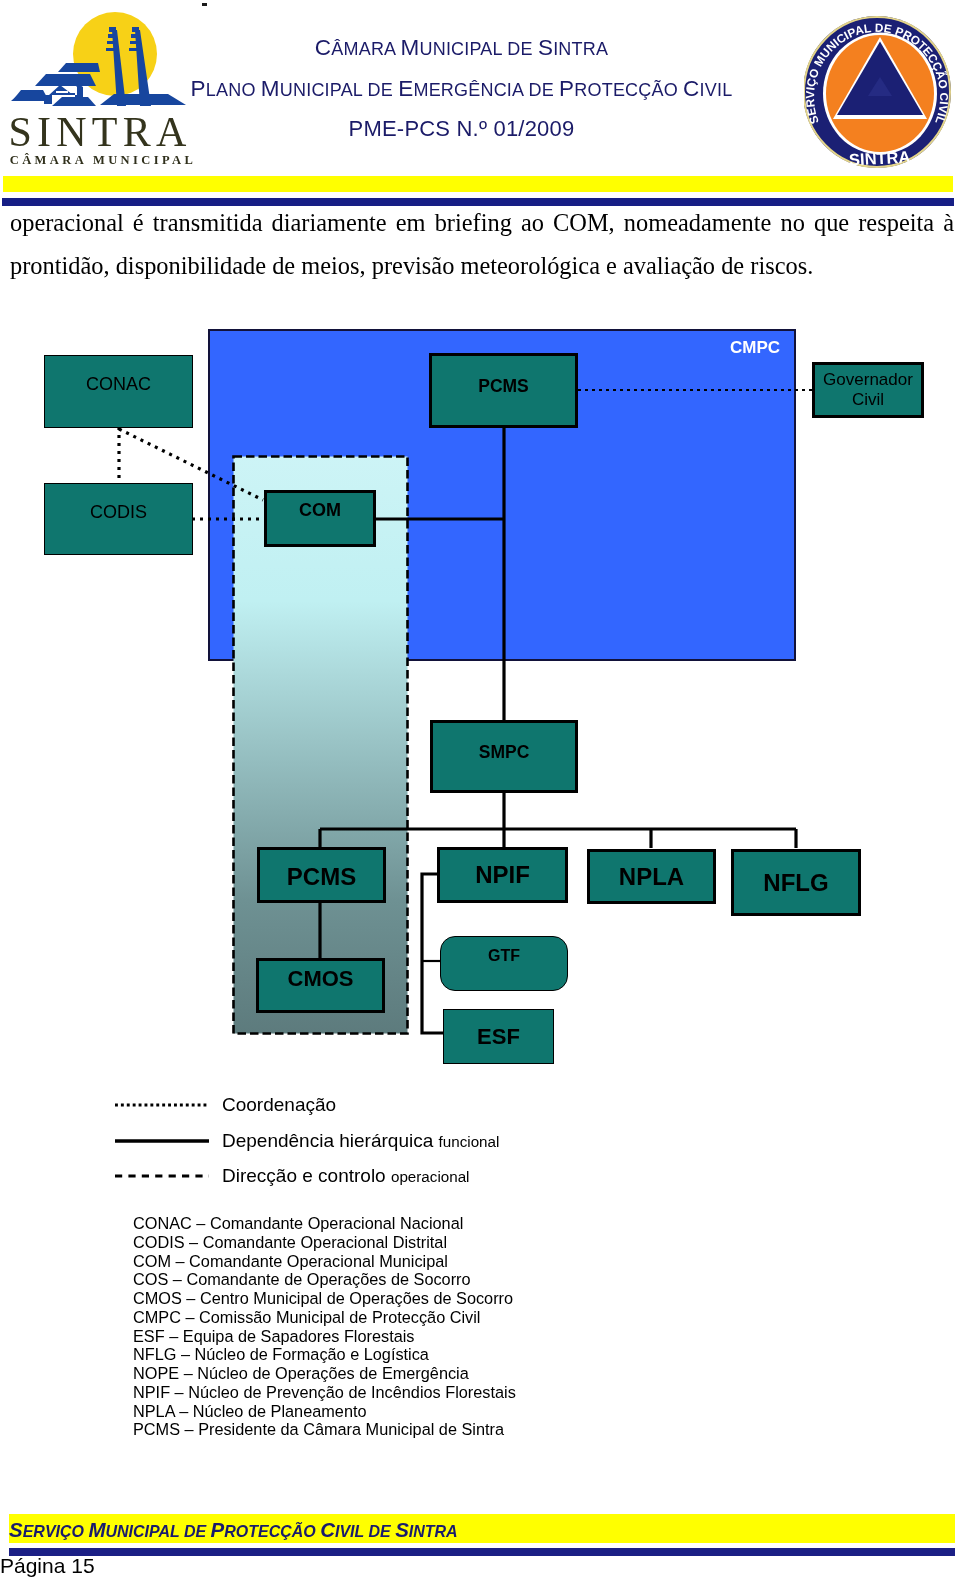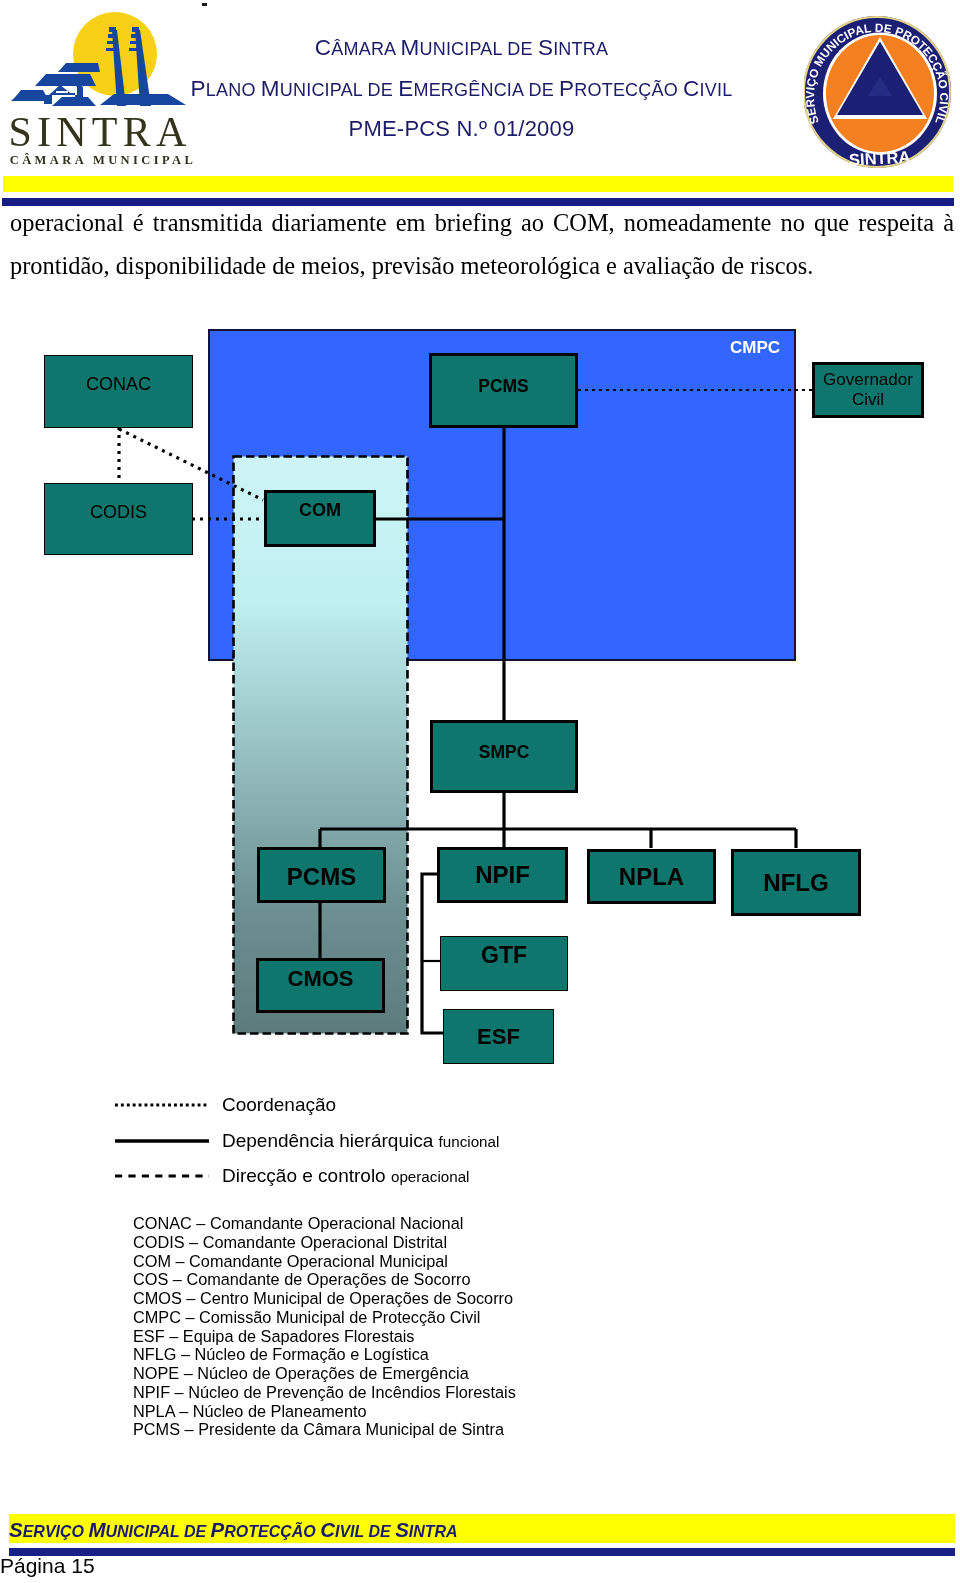--- a/index.html
+++ b/index.html
@@ -200,21 +200,21 @@
   </div>
   <div class="dgbox thick bold" style="left:587px;top:849px;width:129px;height:55px;font-size:24px;">
     <span>NPLA</span>
   </div>
   <div class="dgbox thick bold" style="left:731px;top:849px;width:130px;height:67px;font-size:24px;">
     <span>NFLG</span>
   </div>
   <div class="dgbox thick bold" style="left:256px;top:958px;width:129px;height:55px;font-size:22px;padding-bottom:14px;">
     <span>CMOS</span>
   </div>
-  <div class="dgbox thin bold" style="left:440px;top:936px;width:128px;height:55px;font-size:23px;padding-bottom:16px;">
+  <div class="dgbox thin bold" style="left:440px;top:936px;width:128px;height:55px;font-size:16px;padding-bottom:16px;border-radius:15px;">
     <span>GTF</span>
   </div>
   <div class="dgbox thin bold" style="left:443px;top:1009px;width:111px;height:55px;font-size:22px;">
     <span>ESF</span>
   </div>
 </div>
 
 <div class="abs" id="legend-block">
   <svg class="abs" style="left:110px;top:1090px;" width="110" height="100" viewBox="0 0 110 100" xmlns="http://www.w3.org/2000/svg">
     <path d="M5 15 L99 15" stroke="#000" stroke-width="3" stroke-dasharray="2.9 3"></path>

